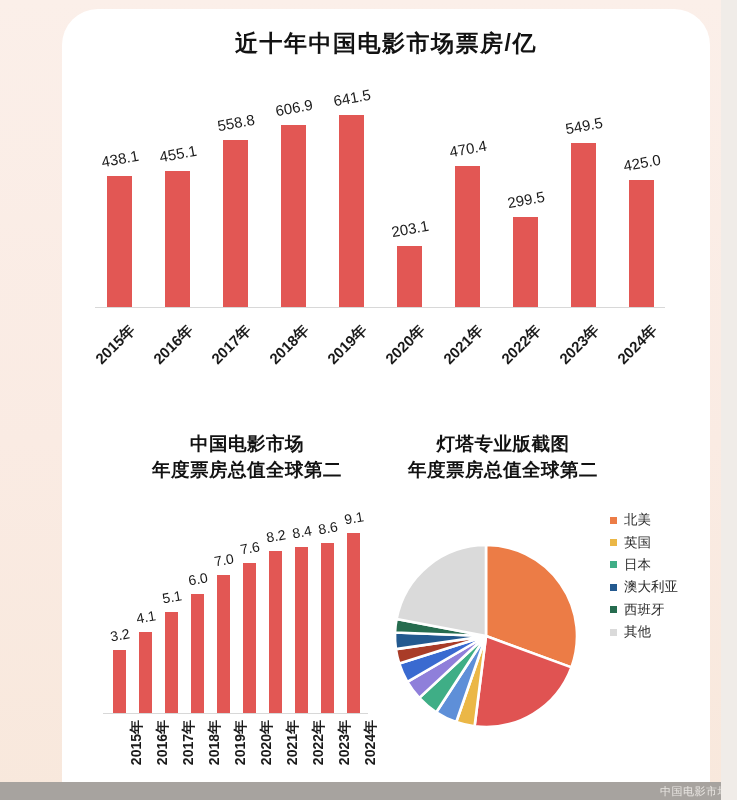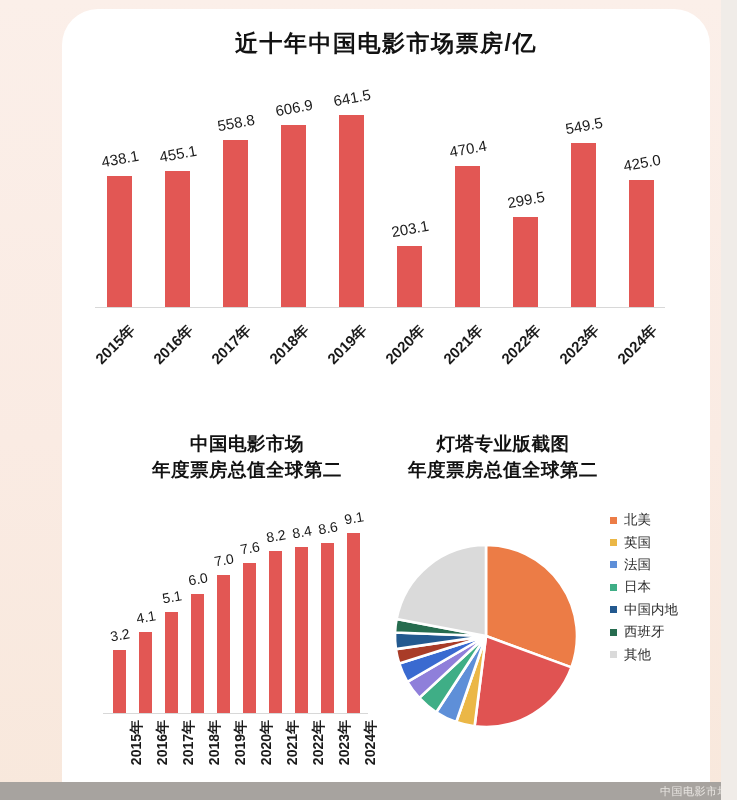--- a/index.html
+++ b/index.html
@@ -148,30 +148,26 @@
   <div id="legend">
       <div class="legend-item">
         <span class="legend-marker" style="background: rgb(236, 124, 70);"></span>
         <span class="legend-label">北美</span>
       </div>
       <div class="legend-item">
         <span class="legend-marker" style="background: rgb(235, 183, 70);"></span>
         <span class="legend-label">英国</span>
       </div>
       <div class="legend-item">
-        <span class="legend-marker" style="background: rgb(94, 143, 216);"></span>
-        <span class="legend-label">法国</span>
-      </div>
-      <div class="legend-item">
         <span class="legend-marker" style="background: rgb(63, 174, 134);"></span>
         <span class="legend-label">日本</span>
       </div>
       <div class="legend-item">
         <span class="legend-marker" style="background: rgb(35, 89, 143);"></span>
-        <span class="legend-label">中国内地</span>
+        <span class="legend-label">澳大利亚</span>
       </div>
       <div class="legend-item">
         <span class="legend-marker" style="background: rgb(38, 108, 79);"></span>
         <span class="legend-label">西班牙</span>
       </div>
       <div class="legend-item">
         <span class="legend-marker" style="background: rgb(218, 218, 218);"></span>
         <span class="legend-label">其他</span>
       </div>
     </div>

